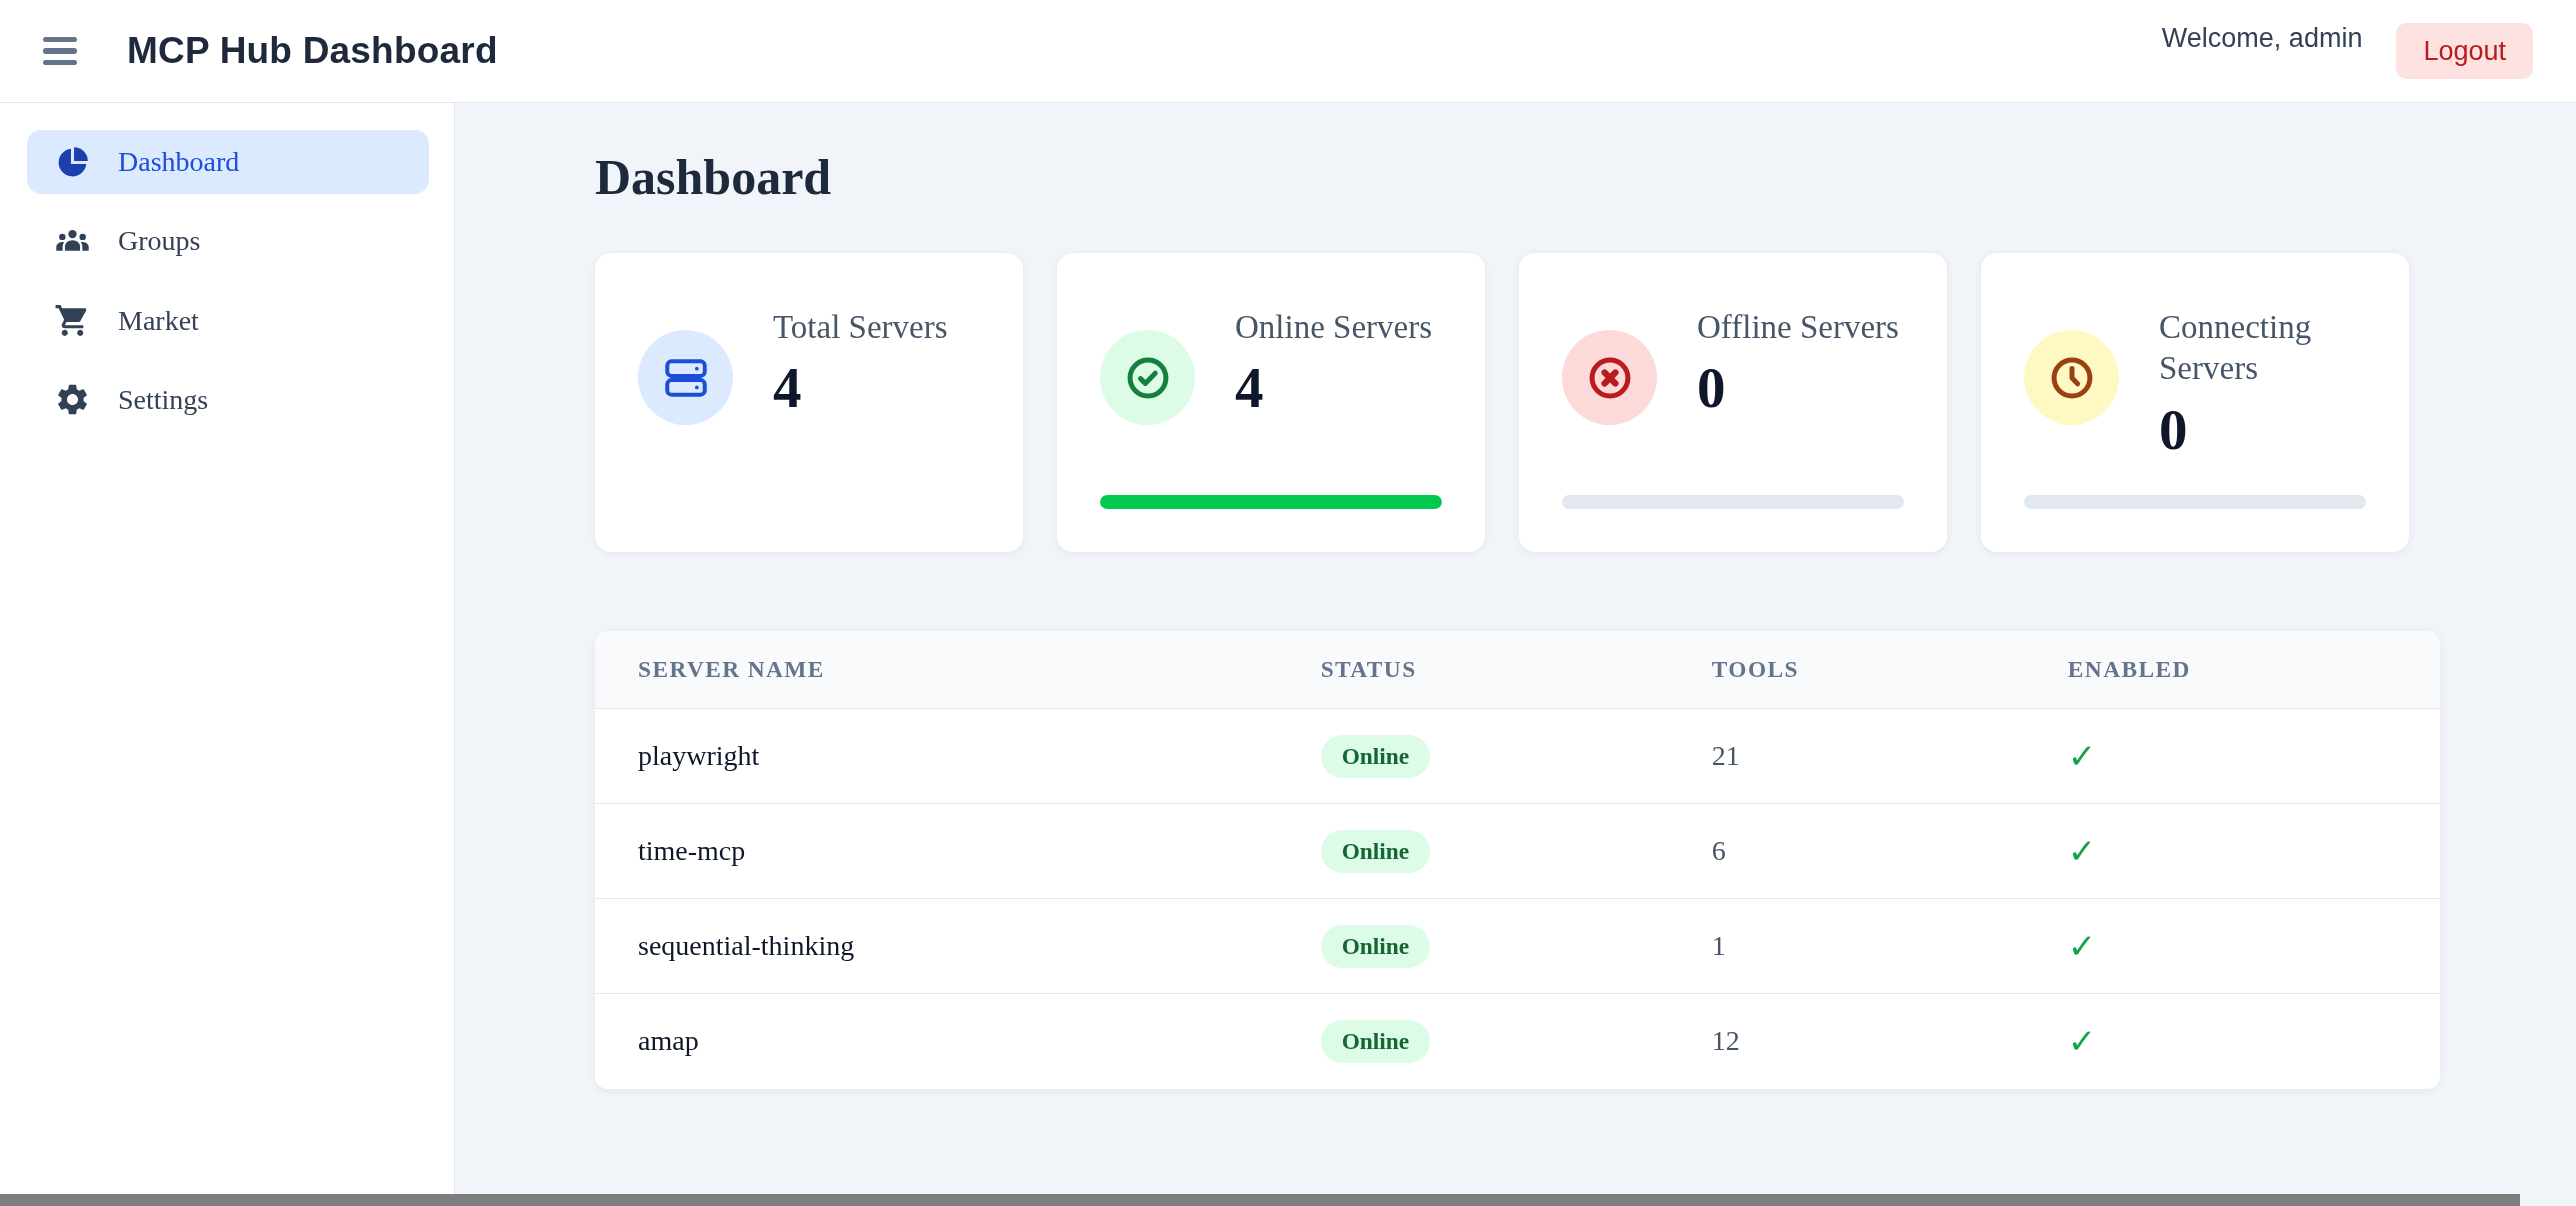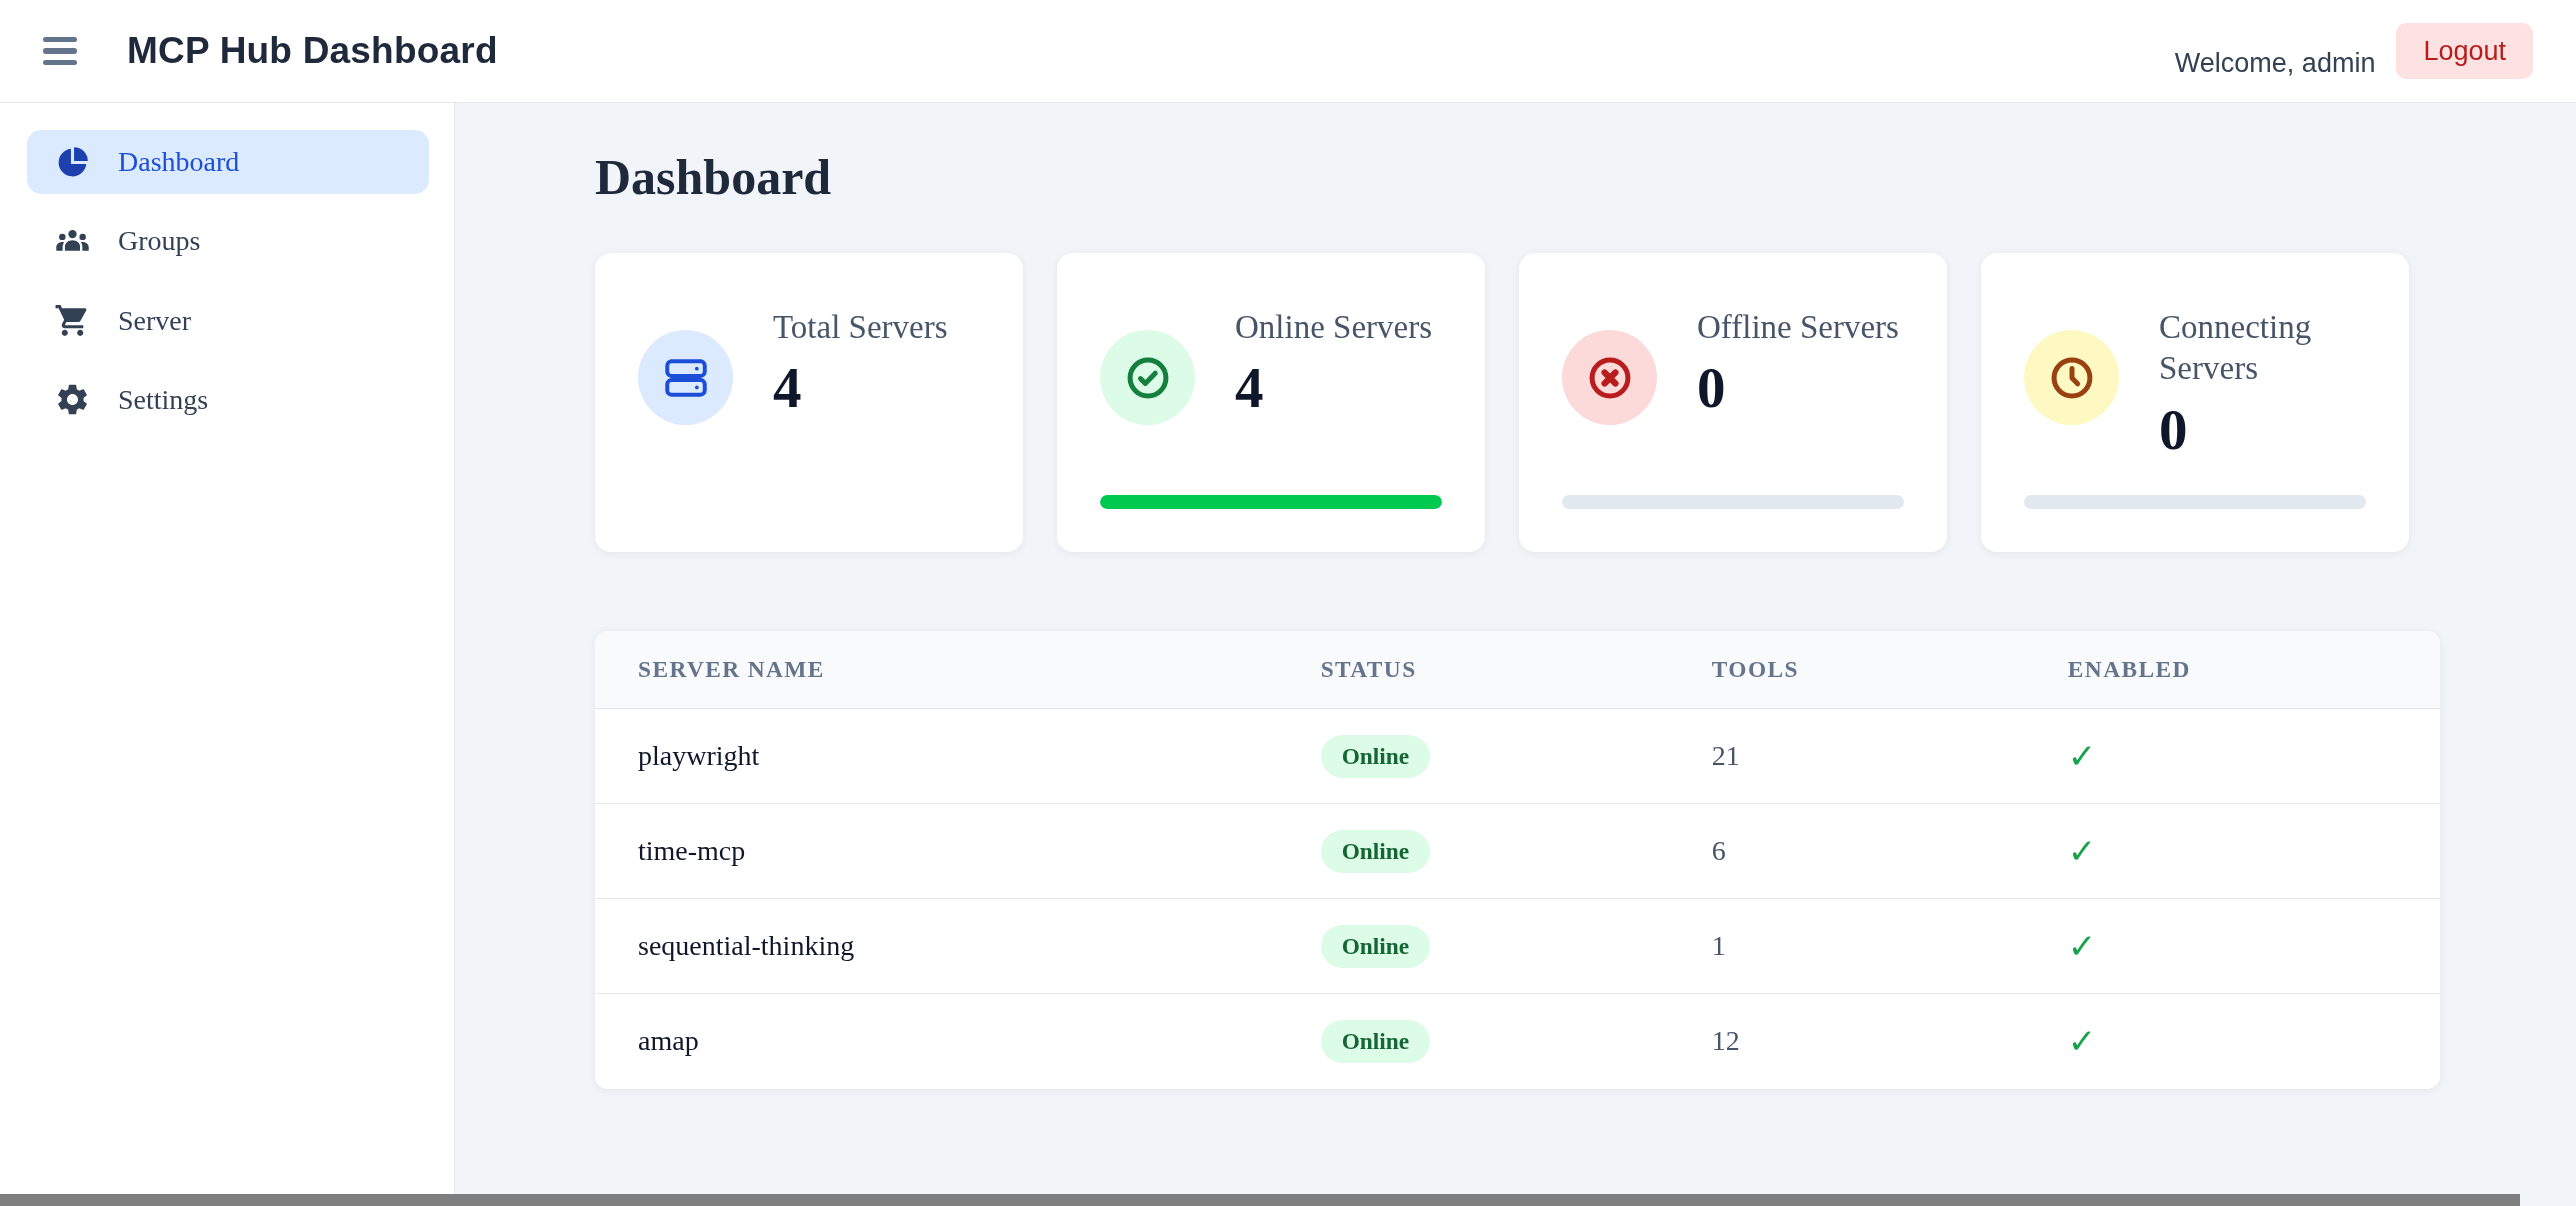--- a/index.html
+++ b/index.html
@@ -12,21 +12,21 @@
   .app { width:2576px; height:1206px; position:relative; display:flex; flex-direction:column; overflow:hidden; }
 
   
   .header {
     height:103px; background:#ffffff; border-bottom:1.8px solid #e5e7eb;
     display:flex; align-items:center; padding:0 43px; flex:0 0 auto;
   }
   .hamburger { width:41px; height:41px; display:flex; flex-direction:column; justify-content:center; gap:6.3px; background:none; border:none; cursor:pointer; }
   .hamburger span { display:block; width:34px; height:5.4px; border-radius:2.7px; background:#64748b; }
   .app-title { font-size:37px; font-weight:700; color:#1e293b; margin-left:43px; letter-spacing:0.2px; }
-  .header-right { margin-left:auto; display:flex; align-items:flex-end; gap:21px; }
+  .header-right { margin-left:auto; display:flex; align-items:flex-start; gap:34px; }
   .welcome { font-size:27px; color:#334155; }
   .logout-btn {
     background:#fee2e2; color:#b91c1c; border:none; cursor:pointer;
     font-size:27px; font-family:inherit; padding:12.6px 27px; border-radius:10.8px;
   }
 
   
   .body-row { flex:1; display:flex; min-height:0;font-family:Liberation Serif, serif; }
 
   .sidebar {
@@ -138,21 +138,21 @@
         </span>
         <span>Groups</span>
       </div>
 
       <div class="nav-item">
         <span class="nav-icon">
           <svg viewBox="0 0 24 24" fill="currentColor">
             <path d="M7 18c-1.1 0-1.99.9-1.99 2S5.9 22 7 22s2-.9 2-2-.9-2-2-2zM1 2v2h2l3.6 7.59-1.35 2.45c-.16.28-.25.61-.25.96 0 1.1.9 2 2 2h12v-2H7.42c-.14 0-.25-.11-.25-.25l.03-.12.9-1.63h7.45c.75 0 1.41-.41 1.75-1.03l3.58-6.49c.08-.14.12-.31.12-.48 0-.55-.45-1-1-1H5.21l-.94-2H1zm16 16c-1.1 0-1.99.9-1.99 2s.89 2 1.99 2 2-.9 2-2-.9-2-2-2z"></path>
           </svg>
         </span>
-        <span>Server</span>
+        <span>Market</span>
       </div>
 
       <div class="nav-item">
         <span class="nav-icon">
           <svg viewBox="0 0 24 24" fill="currentColor">
             <path d="M19.14 12.94c.04-.3.06-.61.06-.94 0-.32-.02-.64-.07-.94l2.03-1.58c.18-.14.23-.41.12-.61l-1.92-3.32c-.12-.22-.37-.29-.59-.22l-2.39.96c-.5-.38-1.03-.7-1.62-.94l-.36-2.54c-.04-.24-.24-.41-.48-.41h-3.84c-.24 0-.43.17-.47.41l-.36 2.54c-.59.24-1.13.57-1.62.94l-2.39-.96c-.22-.08-.47 0-.59.22L2.74 8.87c-.12.21-.08.47.12.61l2.03 1.58c-.05.3-.09.63-.09.94s.02.64.07.94l-2.03 1.58c-.18.14-.23.41-.12.61l1.92 3.32c.12.22.37.29.59.22l2.39-.96c.5.38 1.03.7 1.62.94l.36 2.54c.05.24.24.41.48.41h3.84c.24 0 .44-.17.47-.41l.36-2.54c.59-.24 1.13-.56 1.62-.94l2.39.96c.22.08.47 0 .59-.22l1.92-3.32c.12-.22.07-.47-.12-.61l-2.01-1.58zM12 15.6c-1.98 0-3.6-1.62-3.6-3.6s1.62-3.6 3.6-3.6 3.6 1.62 3.6 3.6-1.62 3.6-3.6 3.6z"></path>
           </svg>
         </span>
         <span>Settings</span>
       </div>

